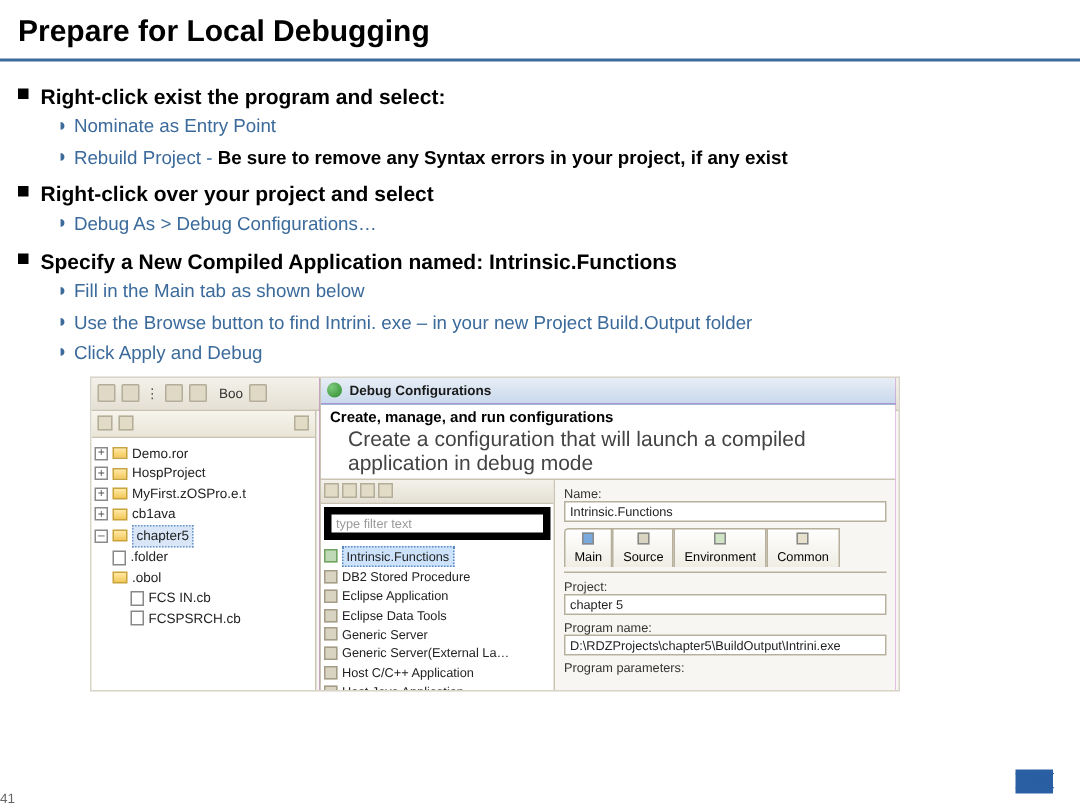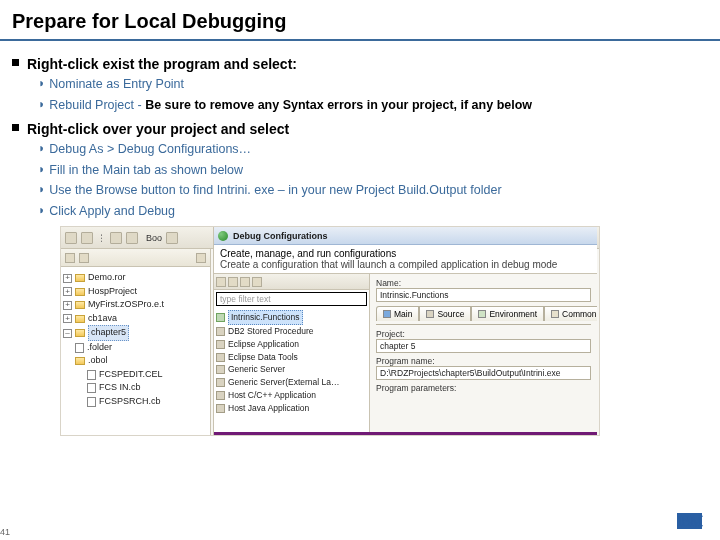--- a/index.html
+++ b/index.html
@@ -148,21 +148,21 @@
   }
   .tree .indent1 { padding-left: 12px; }
   .tree .indent2 { padding-left: 24px; }
 
   
   .win {
     position: absolute;
     top: 0px; left: 152px;
     width: 384px;
     bottom: 0;
-    background: #701a75;
+    background: #a21caf;
     border-left: 1px solid #c9c3b2;
   }
   .win-title {
     height: 18px;
     background: linear-gradient(#e8eef6, #c8d8ec);
     border-bottom: 1px solid #9fb6d4;
     display: flex;
     align-items: center;
     gap: 5px;
     font-size: 9px;
@@ -174,22 +174,22 @@
     width: 10px; height: 10px;
     border-radius: 50%;
     background: radial-gradient(circle at 30% 30%, #7ec97e, #2a8a2a);
   }
   .win-head {
     background: #fff;
     border-bottom: 1px solid #c9c3b2;
     padding: 3px 6px;
     font-size: 9px;
   }
-  .win-head .h1 { font-weight: normal; font-size: 10px; }
-  .win-head .h2 { color: #444; font-size: 10px; }
+  .win-head .h1 { font-weight: bold; font-size: 10px; }
+  .win-head .h2 { color: #444; font-size: 14px; margin-left: 12px; }
   .win-body {
     display: flex;
     height: calc(100% - 50px);
   }
   .cfg-left {
     width: 156px;
     background: #fff;
     border-right: 1px solid #c9c3b2;
     display: flex;
     flex-direction: column;
@@ -198,21 +198,21 @@
     height: 16px;
     background: linear-gradient(#f3f1e9,#e4e0d4);
     border-bottom: 1px solid #c9c3b2;
     display: flex; align-items: center; gap: 2px; padding: 0 2px;
   }
   .cfg-toolbar .ic { width:10px;height:10px;background:#e2dbc6;border:1px solid #b3ad9a; }
   .filter {
     margin: 2px;
     font-size: 8.5px;
     color: #999;
-    border: 1px solid #000000;
+    border: 5px solid #000000;
     padding: 1px 3px;
     background: #fff;
   }
   .cfg-tree {
     padding: 2px 2px;
     font-size: 8.5px;
     line-height: 1.5;
     color: #222;
   }
   .cfg-tree .row { display:flex; align-items:center; gap:3px; white-space:nowrap; }
@@ -231,21 +231,21 @@
     border:1px solid #b6b09d;background:#fff;padding:1px 3px;
     font-size:8.5px;color:#222;margin-bottom:3px;
     white-space:nowrap;overflow:hidden;
   }
   .tabbar {
     display:flex;gap:0;margin:4px 0 4px 0;font-size:8.5px;
   }
   .tabbar .tab {
     padding:2px 6px;border:1px solid #b6b09d;border-bottom:none;
     background:linear-gradient(#fff,#efede3);
-    display:flex;align-items:center;gap:3px;
+    display:flex;align-items:center;gap:3px;flex-direction:column;
   }
   .tabbar .tab.first { border-top-left-radius:3px; }
   .tabbar .ic { width:8px;height:8px;border:1px solid #888; }
   .ic-main { background:#7aa9de; }
   .ic-src { background:#d9d3c1; }
   .ic-env { background:#cfe3c5; }
   .ic-com { background:#e6e0cc; }
   .tabline {
     border-top:1px solid #b6b09d;margin-top:-1px;margin-bottom:4px;
   }
@@ -272,33 +272,37 @@
     <span class="text">Right-click exist the program and select:</span>
   </div>
   <div class="level2">
     <span class="arrow">◗</span>
     <span class="text">Nominate as Entry Point</span>
   </div>
 
   <div class="level2">
     <span class="arrow">◗</span>
     <span class="text">
-      <span>Rebuild Project - </span><b>Be sure to remove any Syntax errors in your project, if any below</b>
+      <span>Rebuild Project - </span><b>Be sure to remove any Syntax errors in your project, if any exist</b>
     </span>
   </div>
 
   <div class="level1">
     <span class="bullet"></span>
     <span class="text">Right-click over your project and select</span>
   </div>
   <div class="level2">
     <span class="arrow">◗</span>
     <span class="text">Debug As    &gt; Debug Configurations…</span>
   </div>
 
+  <div class="level1">
+    <span class="bullet"></span>
+    <span class="text">Specify a New Compiled Application named: Intrinsic.Functions</span>
+  </div>
   <div class="level2">
     <span class="arrow">◗</span>
     <span class="text">Fill in the Main tab as shown below</span>
   </div>
   <div class="level2">
     <span class="arrow">◗</span>
     <span class="text">Use the Browse button to find Intrini. exe – in your new Project Build.Output folder</span>
   </div>
   <div class="level2">
     <span class="arrow">◗</span>
@@ -349,24 +353,20 @@
             <span class="folder"></span>
             <span class="sel">chapter5</span>
           </div>
         <div class="row indent1">
             <span class="doc"></span>
             <span>.folder</span>
           </div>
         <div class="row indent1">
             <span class="folder"></span>
             <span>.obol</span>
-          </div>
-        <div class="row indent2">
-            <span class="doc"></span>
-            <span>FCSPEDIT.CEL</span>
           </div>
         <div class="row indent2">
             <span class="doc"></span>
             <span>FCS IN.cb</span>
           </div>
         <div class="row indent2">
             <span class="doc"></span>
             <span>FCSPSRCH.cb</span>
           </div>
       </div>

